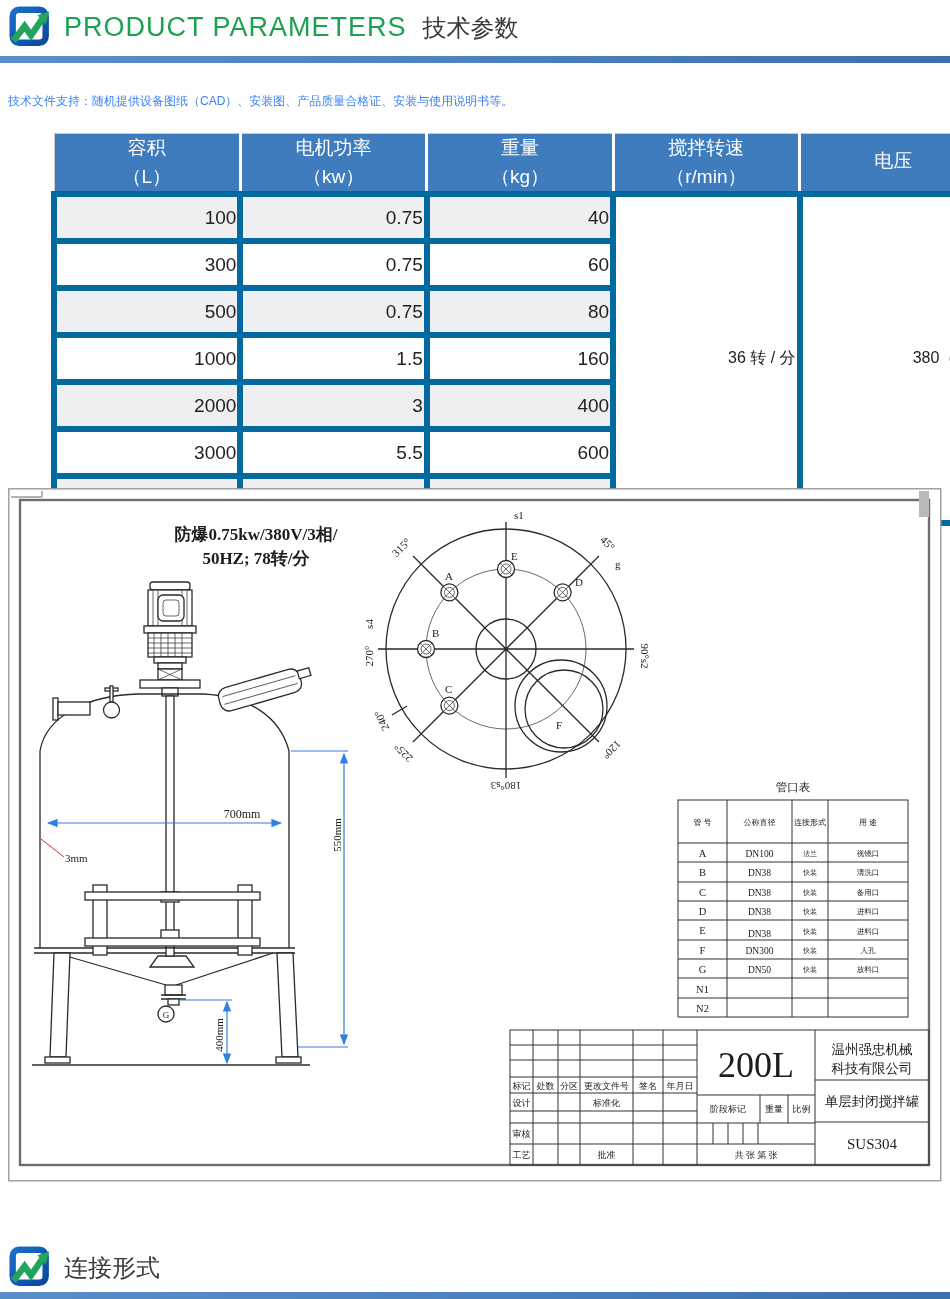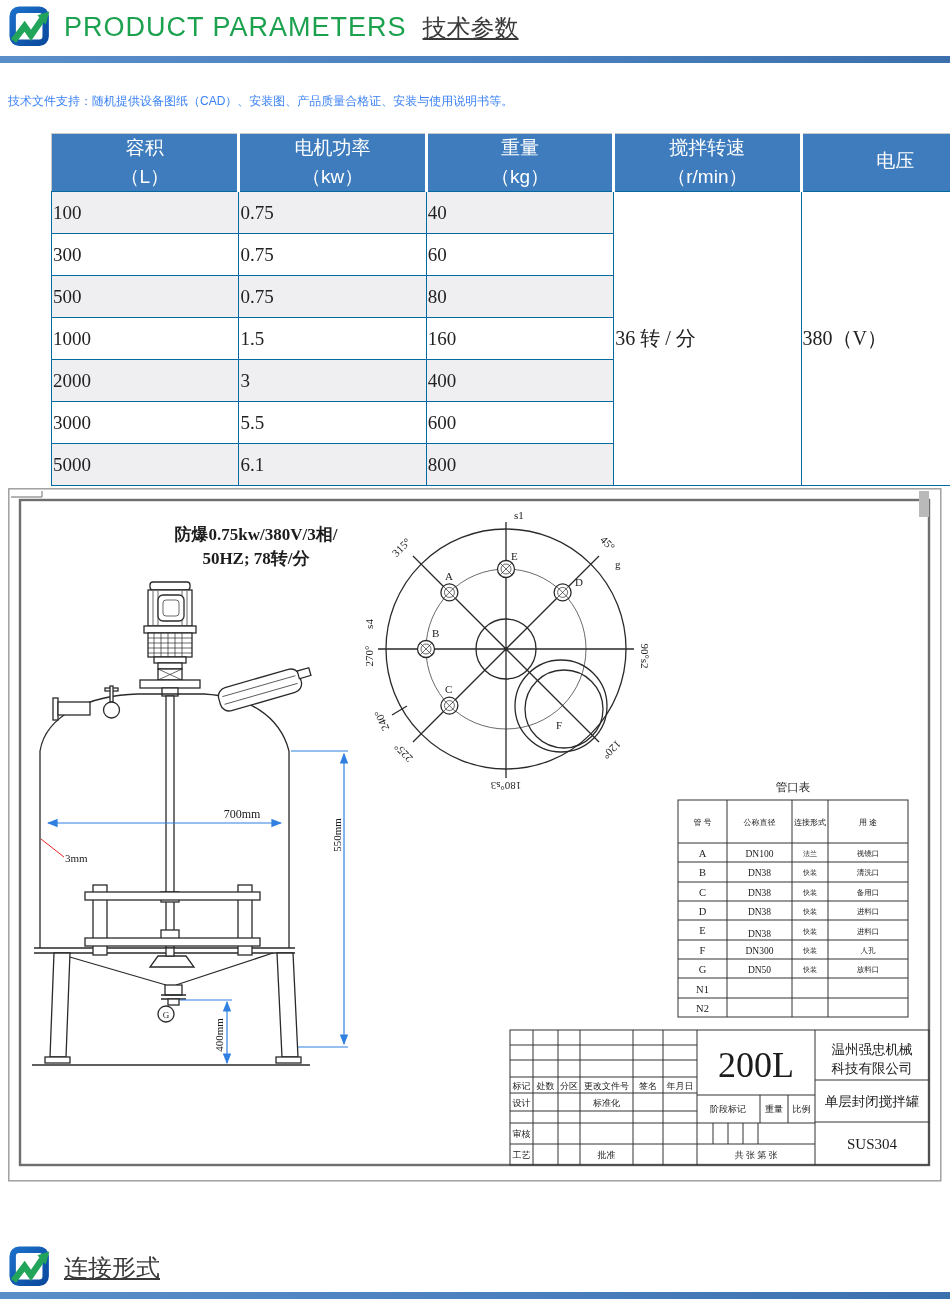--- a/index.html
+++ b/index.html
@@ -3,34 +3,34 @@
 <meta charset="utf-8">
 <style>
   html,body { margin:0; padding:0; background:#fff; }
   body { width:950px; height:1299px; position:relative; font-family:"Liberation Sans",sans-serif; overflow:hidden; }
 
   
   .sec-hdr { position:absolute; left:0; width:944px; height:56px; background:#fff; }
   .sec-hdr .logo { position:absolute; left:9px; top:6px; width:44px; height:46px; }
   .sec-hdr .titles { position:absolute; left:64px; top:12px; display:flex; align-items:baseline; gap:16px; white-space:nowrap; }
   .t-en { font-size:27px; color:#1ca14f; letter-spacing:1px; }
-  .t-zh { font-size:24px; color:#3a3a3a;text-decoration:underline; }
+  .t-zh { font-size:24px; color:#3a3a3a; }
   .bar { position:absolute; left:0; width:950px; height:7px; background:linear-gradient(90deg,#5a8ec9,#4a80bd 55%,#3b70ac); }
 
   
   .intro { position:absolute; left:8px; top:93px; font-size:12px; color:#3b82f6; }
 
   
   .spec-wrap { position:absolute; left:7px; top:133px; width:938px;margin-left:44px; }
   table.spec { border-collapse:collapse; width:100%; table-layout:fixed; font-size:19px; color:#222; border:1px solid #c9c9c9; }
   table.spec thead th { background:#3e7cbd; color:#fff; font-weight:normal; height:57px; padding:0; line-height:1.5; border-right:3px solid #fff; vertical-align:middle; }
   table.spec thead th:last-child { border-right:none;font-family:Liberation Mono, monospace; }
-  table.spec td { border:1px solid #0369a1; height:39px; text-align:left; background:#fff;font-family:Liberation Serif, serif; }
+  table.spec td { border:6px solid #0369a1; height:39px; text-align:right; background:#fff; }
   table.spec tr.alt td { background:#efeff1; }
-  table.spec td.merge { background:#fff !important; font-size:20px; }
+  table.spec td.merge { background:#fff !important; font-size:16px; }
 
   
   .drawing { position:absolute; left:8px; top:488px; width:937px; height:697px; }
   .drawing svg { display:block; }
   .drawing text { fill:#1c1c1c; font-family:"Liberation Serif", serif; }
   .ln  { stroke:#2a2a2a; stroke-width:1.3; fill:none; }
   .lnf { stroke:#2a2a2a; stroke-width:1.3; fill:#fff; }
   .thin{ stroke:#2a2a2a; stroke-width:0.7; fill:none; }
   .grid{ stroke:#333; stroke-width:1; fill:none; }
   .dim { stroke:#2f80e0; stroke-width:1.2; fill:none; }

